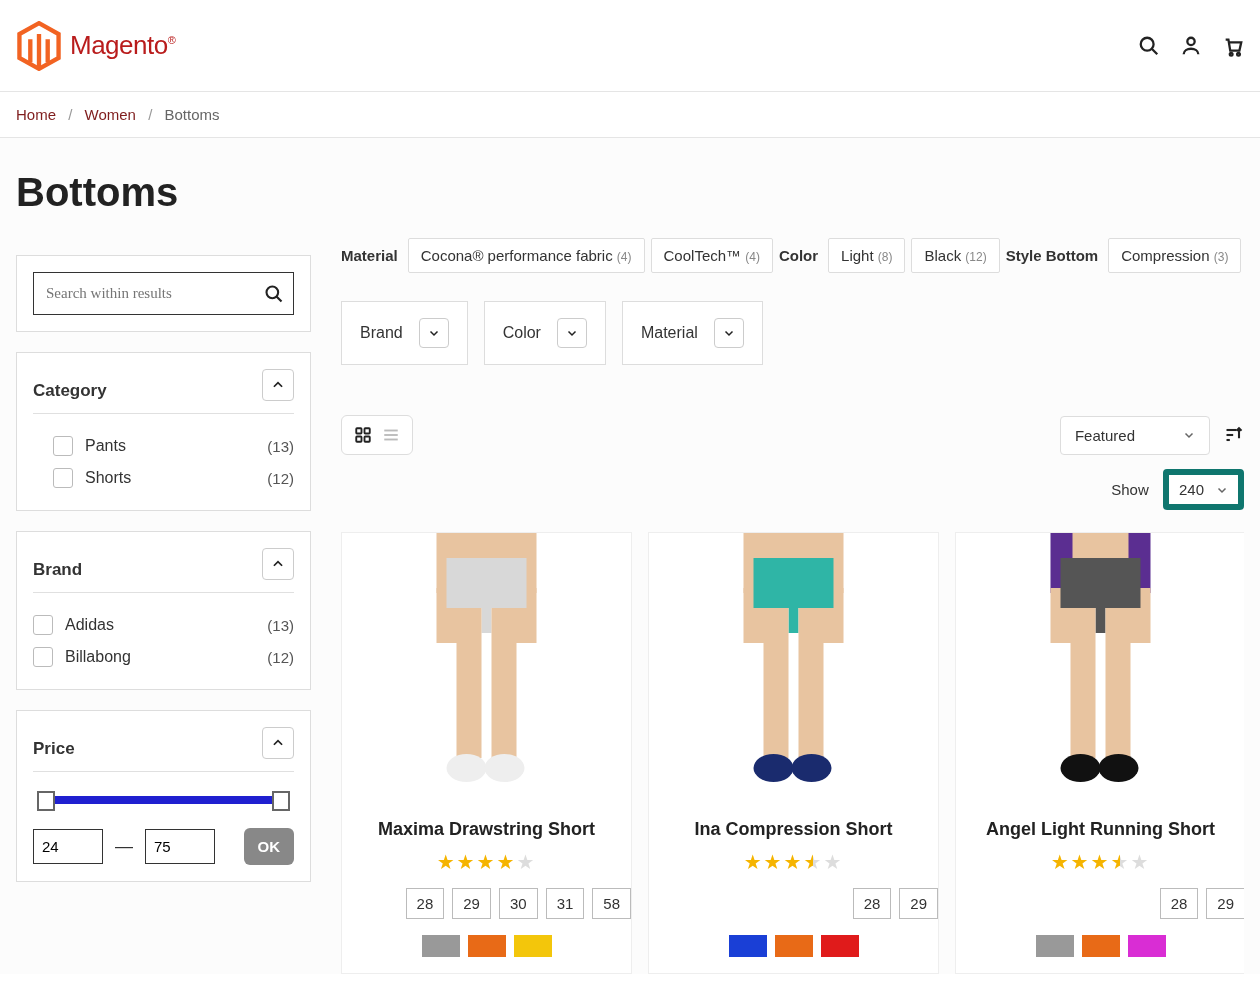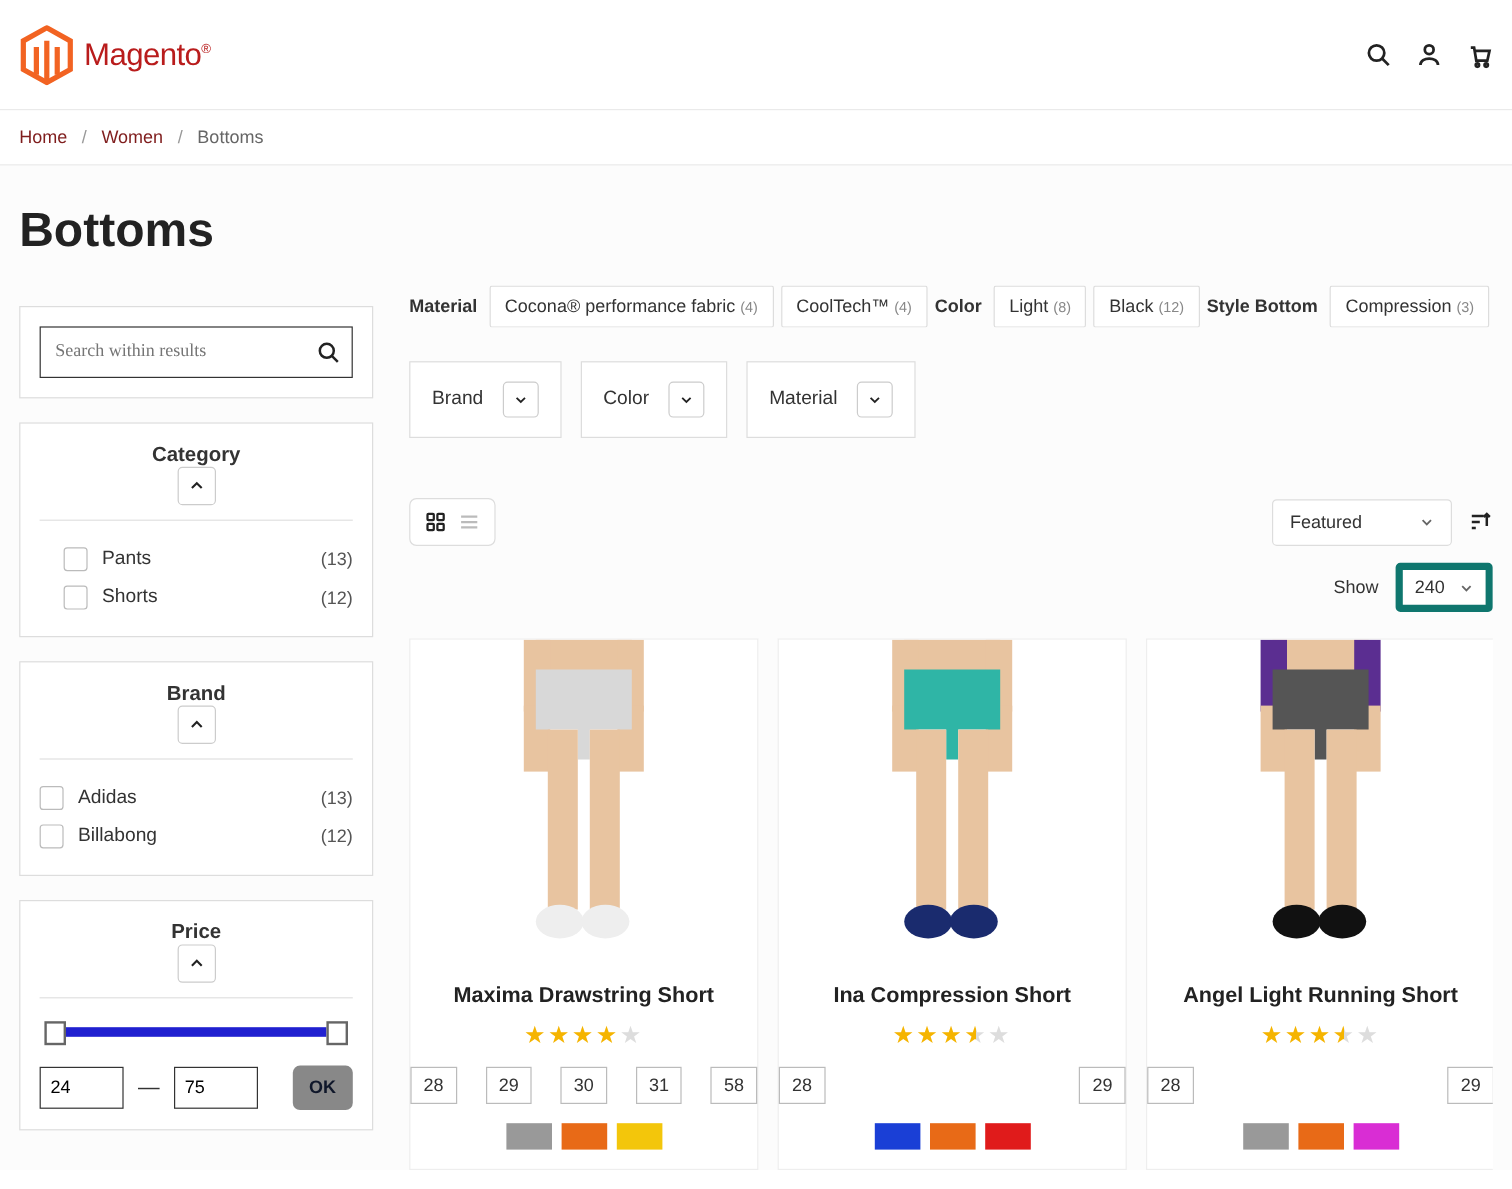--- a/index.html
+++ b/index.html
@@ -29,37 +29,37 @@
 
 .sidebar { width: 295px; flex-shrink: 0; padding-top: 32px; }
 .page-title { font-size: 40px; font-weight: 700; margin-bottom: 40px; color: #222; }
 .shop-by { font-size: 20px; font-weight: 600; letter-spacing: 1px; margin-bottom: 28px; color: #222; }
 
 .filter-box { border: 1px solid #ddd; background: #fff; padding: 16px; margin-bottom: 20px; }
 .search-within { position: relative; }
 .search-within input { width: 100%; border: 1px solid #333; padding: 12px 40px 12px 12px; font-size: 15px; font-family: Liberation Serif, serif; }
 .search-within .s-icon { position: absolute; right: 10px; top: 50%; transform: translateY(-50%); }
 
-.facet-header { display: flex; justify-content: space-between; align-items: center; padding-bottom: 12px; border-bottom: 1px solid #e0e0e0; margin-bottom: 16px; flex-direction: column; }
+.facet-header { display: flex; justify-content: space-between; align-items: flex-end; padding-bottom: 12px; border-bottom: 1px solid #e0e0e0; margin-bottom: 16px; }
 .facet-title { font-size: 17px; font-weight: 600; }
 .chevron-btn { border: 1px solid #ccc; border-radius: 4px; width: 32px; height: 32px; display: flex; align-items: center; justify-content: center; cursor: pointer; background: #fff; }
 .facet-option { display: flex; align-items: center; padding: 6px 0 6px 20px; }
 .facet-option input[type="checkbox"] { width: 20px; height: 20px; border: 1px solid #bbb; border-radius: 3px; appearance: none; cursor: pointer; background: #fff; }
 .facet-option .label { margin-left: 12px; font-size: 16px; }
 .facet-option .count { margin-left: auto; color: #555; font-size: 15px; }
 
 .price-slider { position: relative; height: 20px; margin: 16px 0 20px; }
 .slider-track { position: absolute; top: 8px; left: 10px; right: 10px; height: 8px; background: #2020d0; }
 .slider-handle { position: absolute; top: 3px; width: 18px; height: 20px; background: #fff; border: 2px solid #666; cursor: pointer; }
 .slider-handle.left { left: 4px; }
 .slider-handle.right { right: 4px; }
 .price-inputs { display: flex; align-items: center; gap: 8px; }
 .price-inputs input { width: 70px; border: 1px solid #333; padding: 8px; font-size: 15px; }
 .price-inputs .dash { font-size: 18px; margin: 0 4px; color: #333; }
-.ok-btn { margin-left: auto; background: #888; color: #0f172a; border: none; border-radius: 6px; padding: 10px 14px; font-size: 15px; font-weight: 600; cursor: pointer; }
+.ok-btn { margin-left: auto; background: #888; color: #ffffff; border: none; border-radius: 6px; padding: 10px 14px; font-size: 15px; font-weight: 600; cursor: pointer; }
 
 
 .main { flex: 1; padding: 100px 0 0 30px; overflow: hidden; }
 .top-filters { display: flex; align-items: center; gap: 6px; margin-bottom: 28px; flex-wrap: nowrap; overflow: hidden; white-space: nowrap; }
 .filter-label { font-size: 15px; font-weight: 700; margin-right: 4px; }
 .filter-chip { border: 1px solid #ddd; background: #fff; padding: 8px 12px; font-size: 15px; border-radius: 2px; cursor: pointer; white-space: nowrap; }
 .filter-chip .ct { font-size: 12px; color: #888; }
 
 .dropdown-row { display: flex; gap: 16px; margin-bottom: 50px; }
 .dropdown-btn { border: 1px solid #ddd; background: #fff; padding: 16px 18px; display: flex; align-items: center; gap: 16px; font-size: 16px; cursor: pointer; }
@@ -74,21 +74,21 @@
 
 
 .product-grid { display: flex; gap: 16px; }
 .product-card { background: #fff; width: 291px; flex-shrink: 0; border: 1px solid #eee; padding-bottom: 16px; }
 .product-img { height: 270px; display: flex; align-items: center; justify-content: center; overflow: hidden; }
 .product-name { text-align: center; font-size: 18px; font-weight: 600; margin: 16px 0 10px; color: #222; }
 .stars { text-align: center; margin-bottom: 14px; font-size: 20px; letter-spacing: 2px; }
 .star { color: #ddd; }
 .star.filled { color: #f5b400; }
 .star.half { background: linear-gradient(90deg, #f5b400 50%, #ddd 50%); -webkit-background-clip: text; background-clip: text; -webkit-text-fill-color: transparent; }
-.sizes { display: flex; gap: 8px; justify-content: space-between; margin-bottom: 16px; }
+.sizes { display: flex; gap: 8px; justify-content: flex-end; margin-bottom: 16px; }
 .size-sw { border: 1px solid #bbb; padding: 6px 10px; font-size: 15px; cursor: pointer; min-width: 38px; text-align: center; }
 .colors { display: flex; gap: 8px; justify-content: center; }
 .color-sw { width: 38px; height: 22px; cursor: pointer; }
 
 .person-svg { width: 100%; height: 100%; }
 </style>
 </head>
 <body>
 
 <div class="header">

